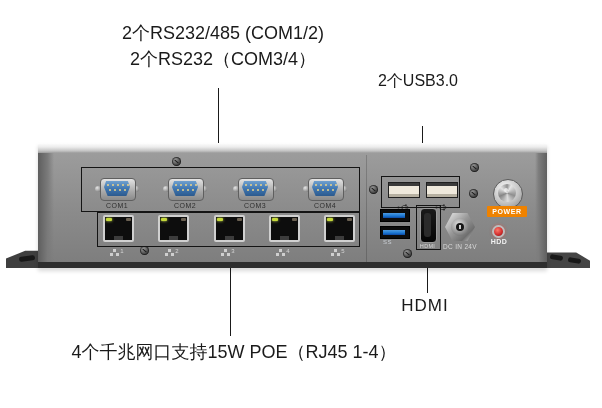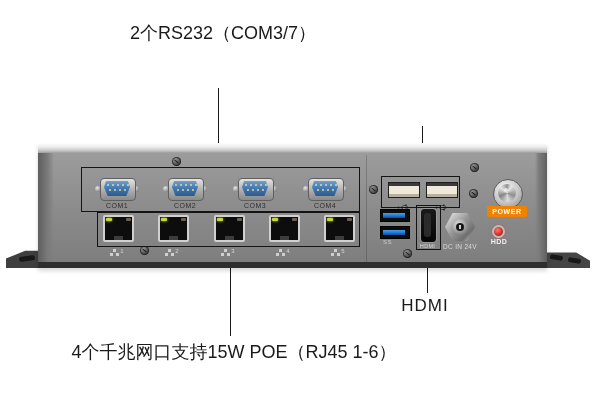--- a/index.html
+++ b/index.html
@@ -89,26 +89,28 @@
   
   .bracket{position:absolute;background:#3f3f3f;z-index:1;}
   .bracket .slot{position:absolute;background:#181818;border-radius:3px;}
 </style>
 </head>
 <body>
 
 <div class="stage">
 
   <div class="ann ann-com">
-    <div>2个RS232（COM3/7）</div>
+    <div>2个RS232/485 (COM1/2)</div>
+    <div>2个RS232（COM3/4）</div>
   </div>
   <div class="ann ann-usb">
+    <div>2个USB3.0</div>
   </div>
   <div class="ann ann-lan">
-    <div>4个千兆网口支持15W POE（RJ45 1-6）</div>
+    <div>4个千兆网口支持15W POE（RJ45 1-4）</div>
   </div>
   <div class="ann ann-hdmi">HDMI</div>
 
   <div class="callout" style="left:218px;top:88px;height:84px;"></div>
   <div class="callout" style="left:422px;top:126px;height:51px;"></div>
   <div class="callout" style="left:427px;top:248px;height:45px;"></div>
   <div class="callout" style="left:230px;top:245px;height:91px;"></div>
 
   <div class="bracket" style="left:6px;top:247px;width:64px;height:21px;clip-path:polygon(0 100%,0 55%,30% 18%,100% 18%,100% 100%);">
     <div class="slot" style="left:13px;top:9px;width:16px;height:5px;transform:rotate(-7deg);"></div>

